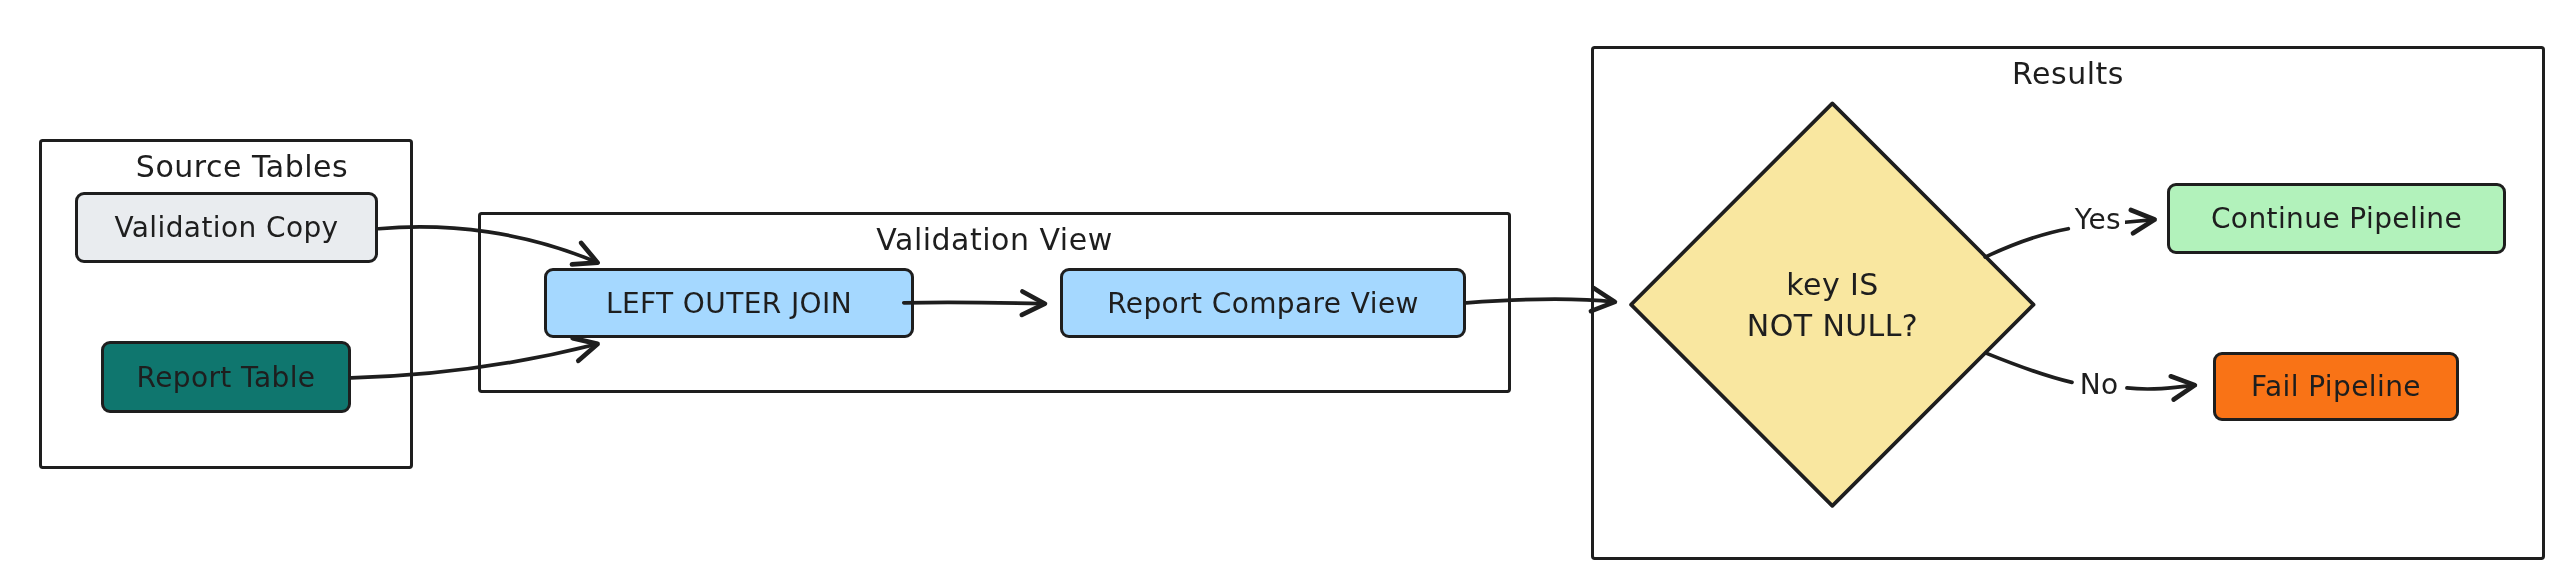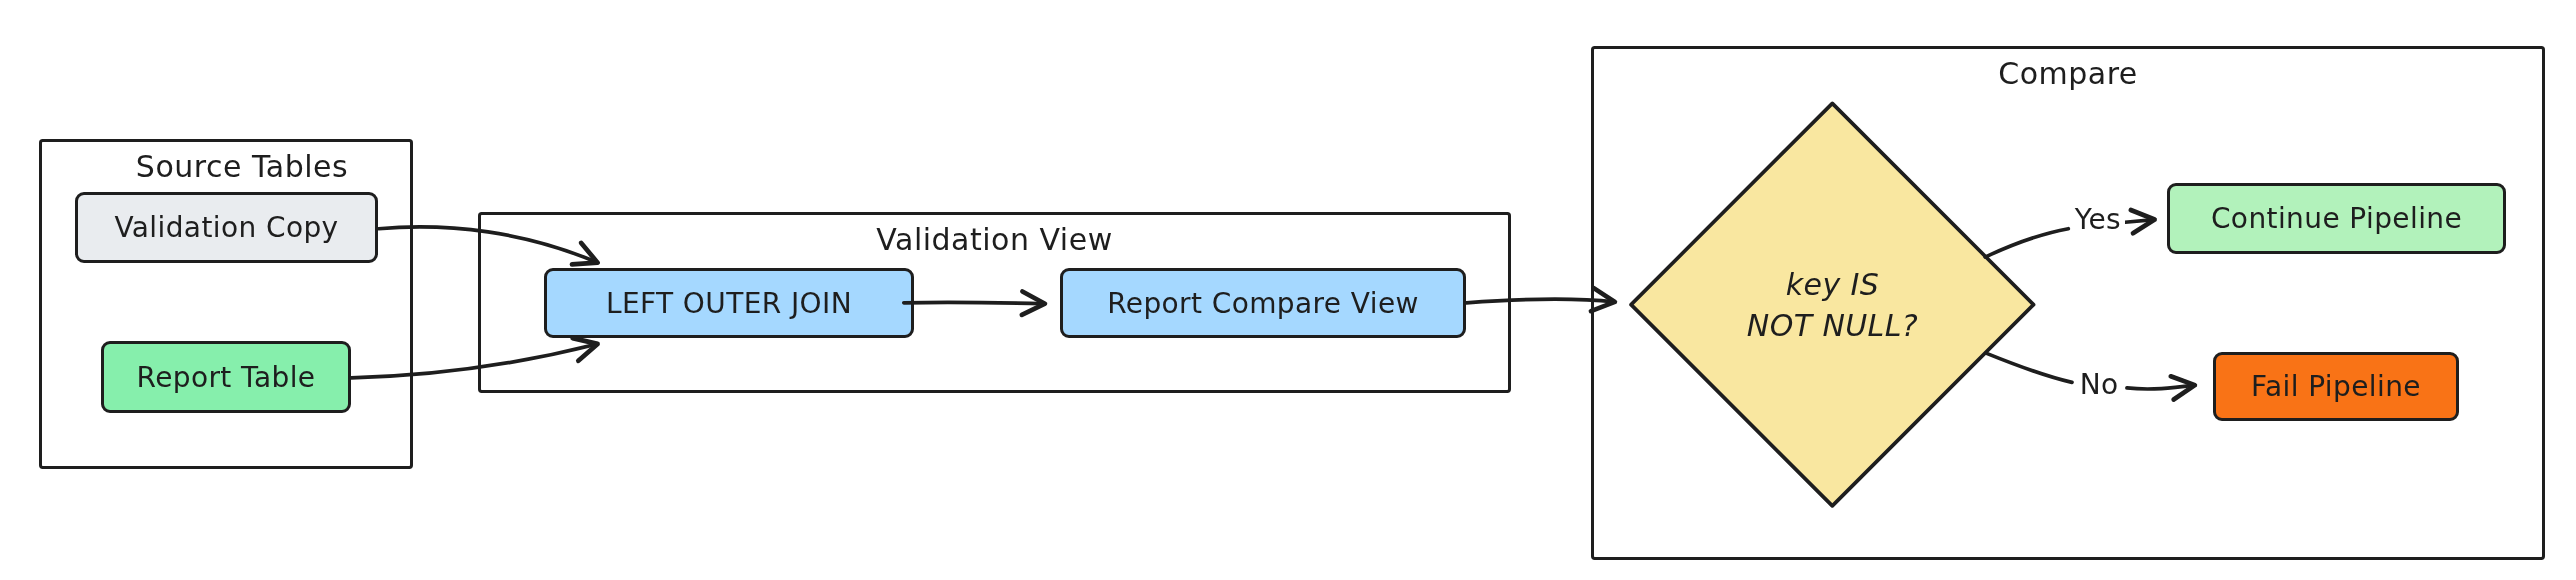--- a/index.html
+++ b/index.html
@@ -64,49 +64,48 @@
     background: #ffffff;
     padding: 0 3.7px;
   }
   .diamond-label {
     position: absolute;
     left: 1695px;
     top: 264px;
     width: 275px;
     text-align: center;
     font-size: 30px;
-    font-style: italic;
     line-height: 41px;
     letter-spacing: 0.4px;
     z-index: 4;
   }
   .diamond-label span { display: block; }
 </style>
 </head>
 <body>
 
 <div class="stage">
 
   <div class="group" style="left:39px; top:139px; width:374px; height:330px;">
     <div class="group-label" style="top:7.3px;padding-left:16px;">Source Tables</div>
   </div>
 
   <div class="group" style="left:478px; top:212px; width:1033px; height:181px;">
     <div class="group-label" style="top:7.3px;">Validation View</div>
   </div>
 
   <div class="group" style="left:1591px; top:46px; width:954px; height:514px;">
-    <div class="group-label" style="top:7.3px;">Compare</div>
+    <div class="group-label" style="top:7.3px;">Results</div>
   </div>
 
   <div class="node" style="left: 75px; top: 192px; width: 303px; height: 71px; background: rgb(233, 236, 239);">
     <span>Validation Copy</span>
   </div>
 
-  <div class="node" style="left: 101px; top: 341px; width: 250px; height: 72px; background: #86efac;">
+  <div class="node" style="left: 101px; top: 341px; width: 250px; height: 72px; background: #0f766e;">
     <span>Report Table</span>
   </div>
 
   <div class="node" style="left: 534px; top: 268px; width: 370px; height: 70px; background: rgb(165, 216, 255); margin-left: 10px;">
     <span>LEFT OUTER JOIN</span>
   </div>
 
   <div class="node" style="left: 1060px; top: 268px; width: 406px; height: 70px; background: rgb(165, 216, 255);">
     <span>Report Compare View</span>
   </div>

